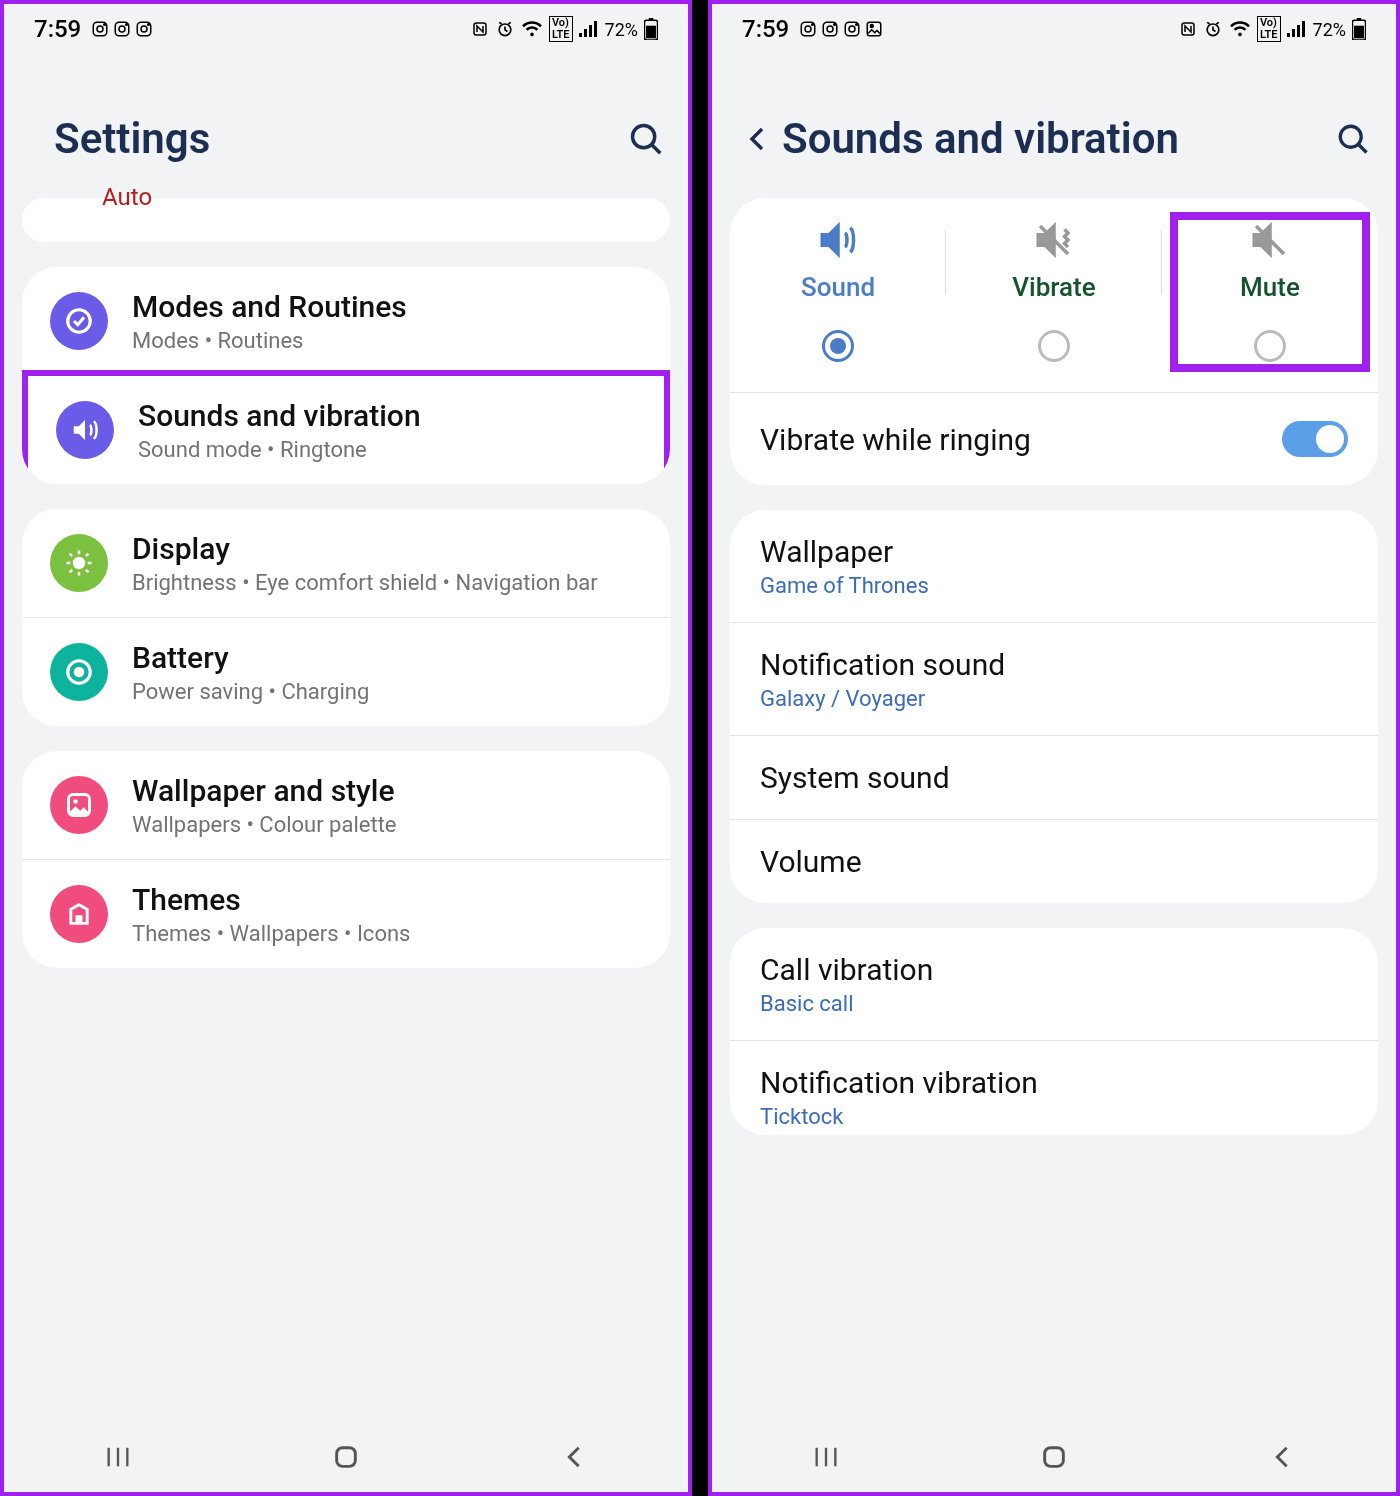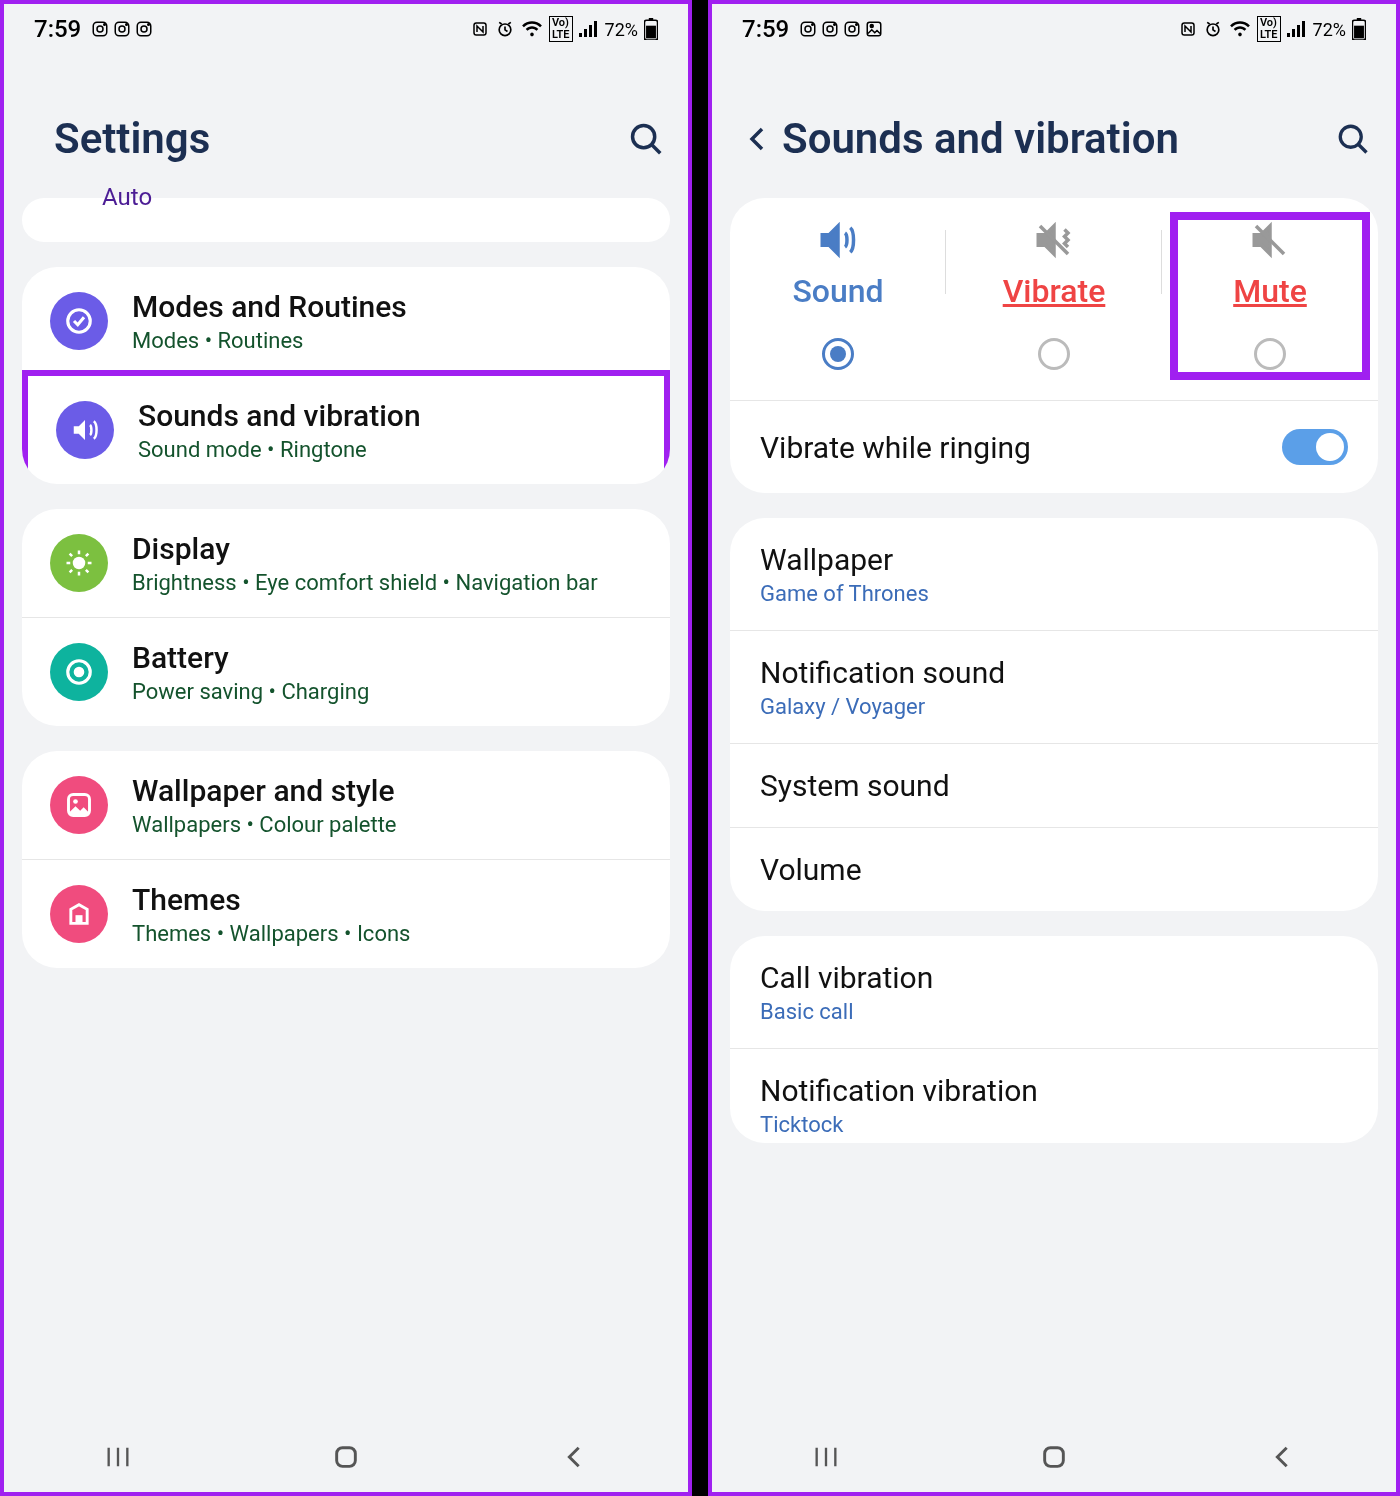--- a/index.html
+++ b/index.html
@@ -46,21 +46,21 @@
     color: #1c2f52;
     flex: 1;
   }
   .header .search-btn { width: 40px; text-align: right; }
   .settings-title { padding-left: 20px; font-size: 46px; }
   .partial-card {
     background: #fff;
     border-radius: 35px;
     margin: 0 18px 25px;
     padding: 0 30px 16px;
-    color: #4c1d95;
+    color: #b91c1c;
     font-size: 24px;
   }
   .partial-card .cut { position: relative; top: -15px; padding-left: 50px; }
   .card {
     background: #fff;
     border-radius: 35px;
     margin: 0 18px 25px;
     overflow: hidden;
   }
   .setting-item {
@@ -83,21 +83,21 @@
   }
   .setting-item .text { flex: 1; }
   .setting-item .title {
     font-size: 30px;
     color: #111;
     font-weight: 500;
     margin-bottom: 4px;
   }
   .setting-item .subtitle {
     font-size: 22px;
-    color: #14532d;
+    color: #737373;
   }
   .highlight {
     border: 6px solid #a020f0;
     margin: -6px 0;
     position: relative;
     z-index: 2;
   }
   .mode-selector {
     display: flex;
     padding: 22px 0 30px;
@@ -113,23 +113,23 @@
   .mode-option:not(:last-child)::after {
     content: '';
     position: absolute;
     right: 0;
     top: 10px;
     height: 64px;
     width: 1px;
     background: #ddd;
   }
   .mode-option .micon { height: 40px; display:flex; align-items:center; }
-  .mode-option .mlabel { font-size: 32px; font-weight: 500; }
+  .mode-option .mlabel { font-size: 26px; font-weight: 500; }
   .mode-option.selected .mlabel { color: #4a7dc5; }
-  .mode-option:not(.selected) .mlabel { color: #ef4444; text-decoration: underline; }
+  .mode-option:not(.selected) .mlabel { color: #14532d; }
   .mode-option .radio {
     width: 32px;
     height: 32px;
     border-radius: 50%;
     border: 3px solid #bbb;
     margin-top: 16px;
   }
   .mode-option.selected .radio {
     border: 3px solid #4a7dc5;
     display:flex;align-items:center;justify-content:center;

